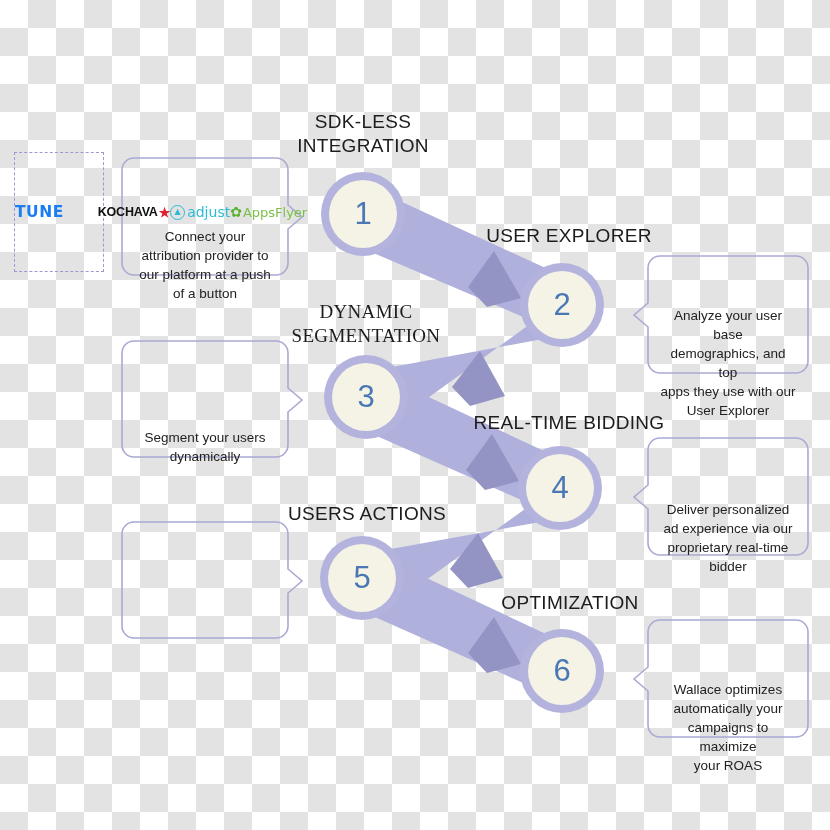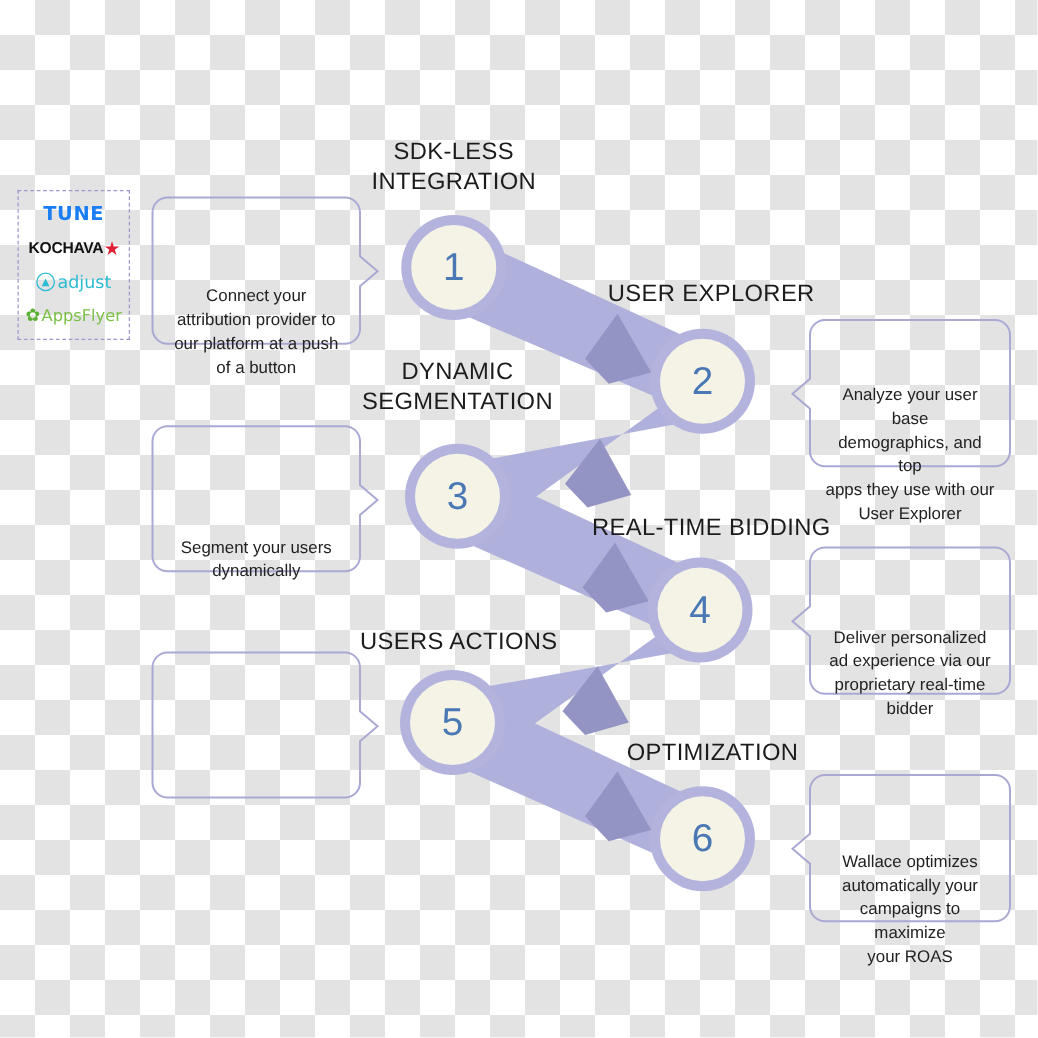--- a/index.html
+++ b/index.html
@@ -75,35 +75,35 @@
     white-space: pre-line;
   }
   
   #logo-panel {
     position: absolute;
     left: 14px; top: 152px;
     width: 90px; height: 120px;
     border: 1.4px dashed #9a9ad0;
     box-sizing: border-box;
     display: flex;
-    flex-direction: column;
+    flex-direction: row;
     align-items: center;
     justify-content: space-around;
     padding: 4px 0;
     z-index: 4;
   }
   .logo-row { height: 24px; display: flex; align-items: center; justify-content: center; }
   .lg-tune {
     font-size: 15.5px; font-weight: bold; color: #1a7ef2;
     letter-spacing: 0.5px; font-family: "DejaVu Sans", sans-serif;
   }
   .lg-kochava {
     font-size: 12.5px; font-weight: bold; color: #111111;
     letter-spacing: -0.2px; font-family: "Liberation Sans", sans-serif;
-    display: flex; align-items: center;
+    display: flex; align-items: center; margin-left: 34px;
   }
   .lg-kochava .star { color: #e02032; font-size: 13px; margin-left: 1px; }
   .lg-adjust {
     font-size: 14px; color: #2bbcd4; display: flex; align-items: center;
     font-family: "DejaVu Sans", sans-serif;
   }
   .lg-adjust .mark {
     width: 13px; height: 13px; border-radius: 50%;
     border: 1.4px solid #2bbcd4; margin-right: 2px;
     display: inline-flex; align-items: center; justify-content: center;
@@ -214,21 +214,21 @@
   <div class="callout" style="left:648px; top:620px; width:160px; height:117px;">
     <div class="ctext">Wallace optimizes
 automatically your
 campaigns to maximize
 your ROAS</div>
   </div>
 
   <div class="step-title" style="left:283px; top:110px; width:160px;">SDK-LESS
 INTEGRATION</div>
   <div class="step-title" style="left:469px; top:224px; width:200px;">USER EXPLORER</div>
-  <div class="step-title" style="left:286px; top:286px; width:160px;">DYNAMIC
+  <div class="step-title" style="left:286px; top:300px; width:160px;font-family:Liberation Serif, serif;">DYNAMIC
 SEGMENTATION</div>
   <div class="step-title" style="left:466px; top:411px; width:206px;">REAL-TIME BIDDING</div>
   <div class="step-title" style="left:286px; top:502px; width:162px;">USERS ACTIONS</div>
   <div class="step-title" style="left:481px; top:591px; width:178px;">OPTIMIZATION</div>
 
   <div class="node" style="left:321px; top:172px;">
     <div class="inner">1</div>
   </div>
   <div class="node" style="left:520px; top:263px;">
     <div class="inner">2</div>

